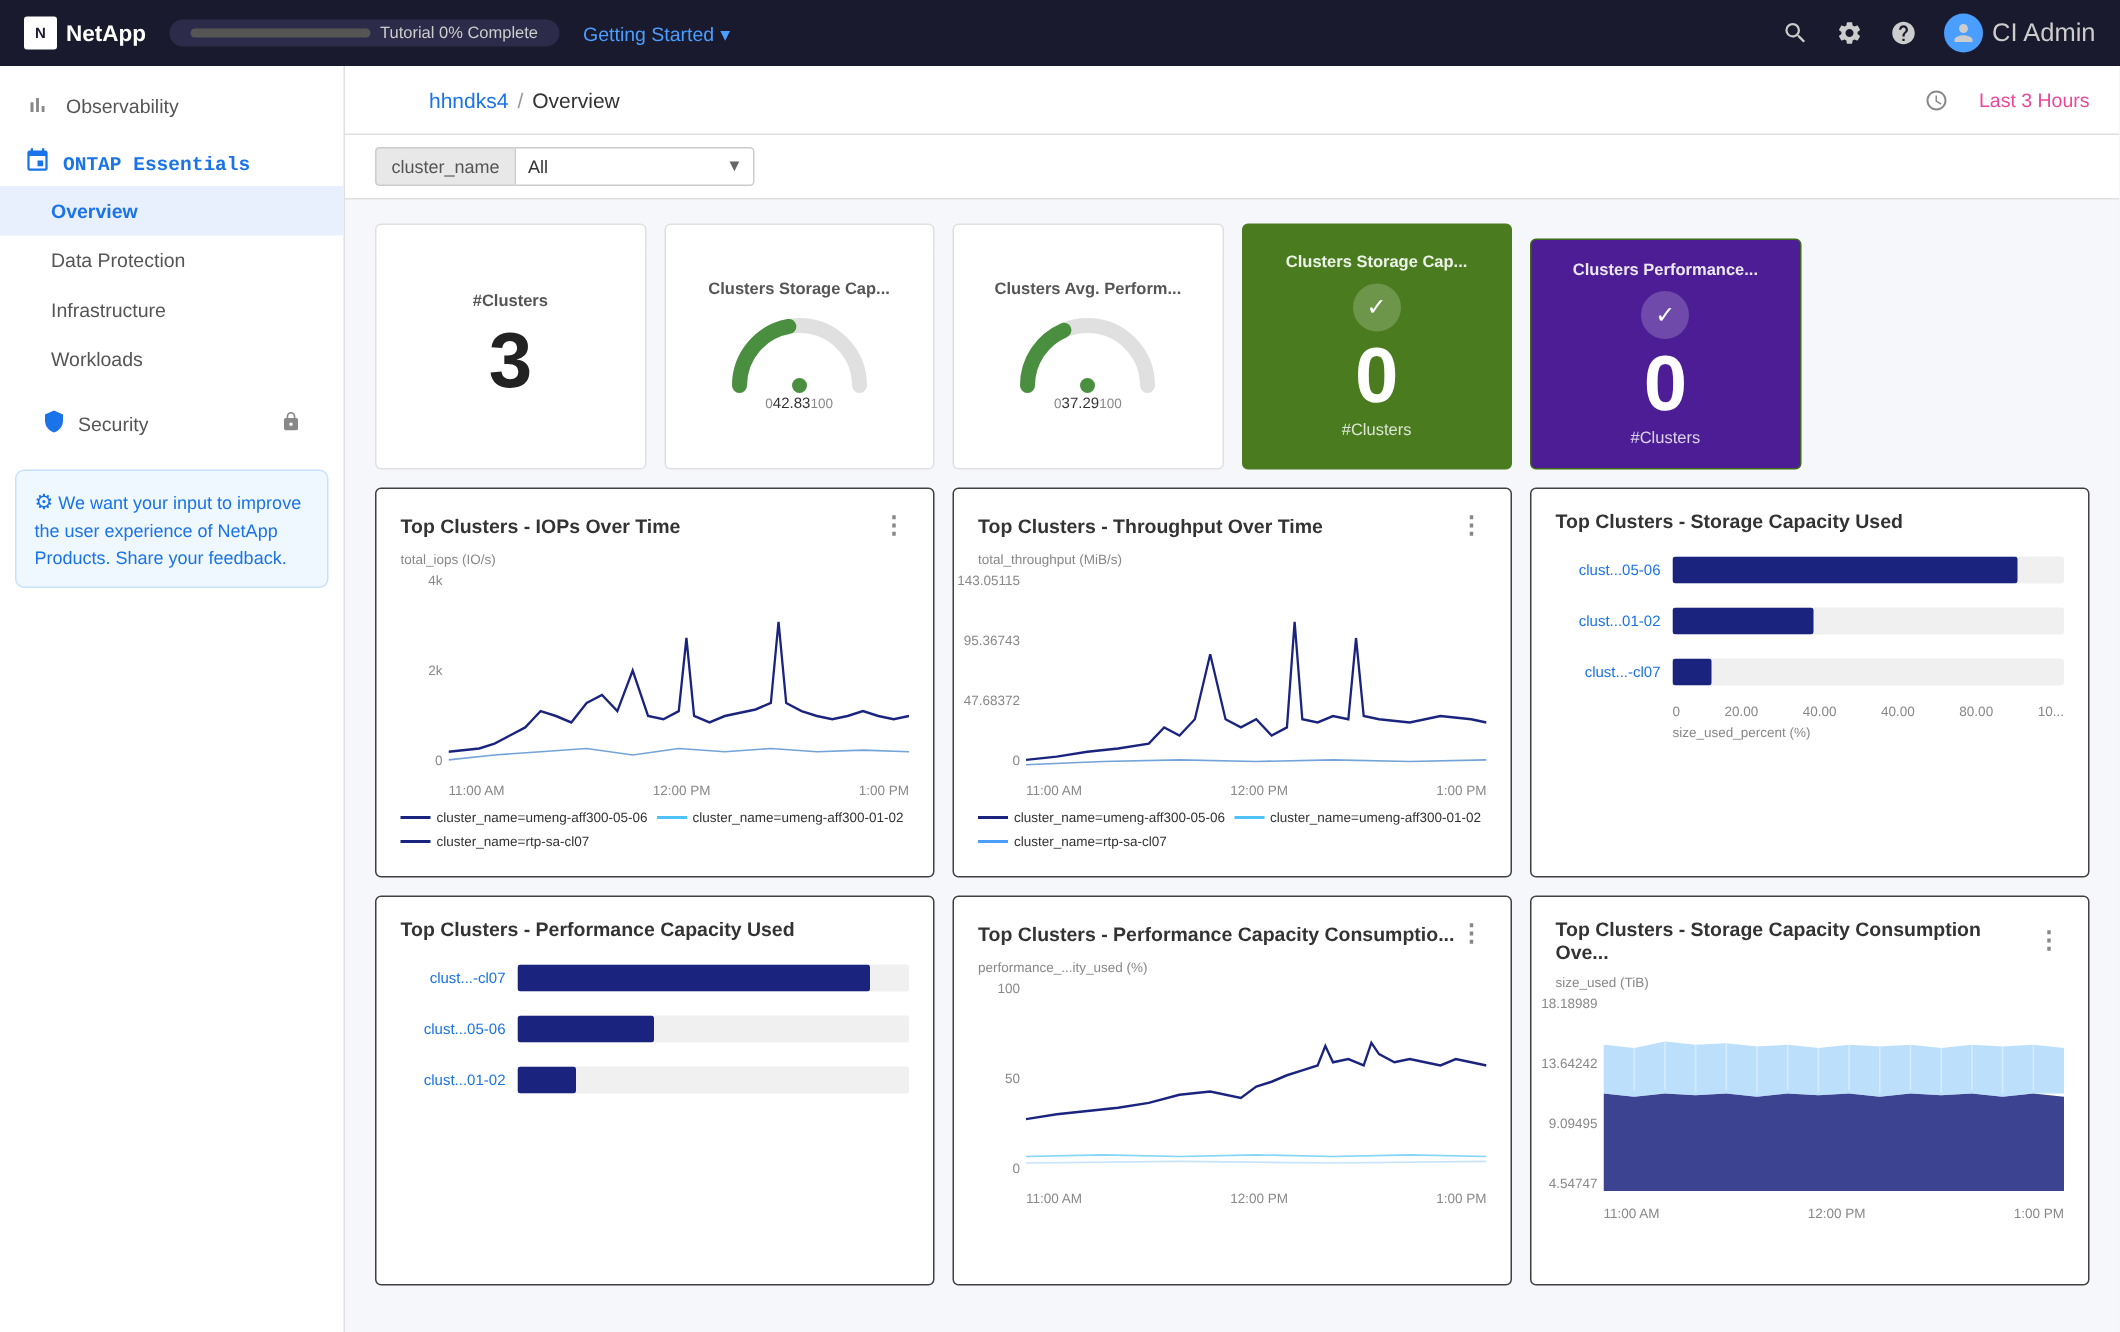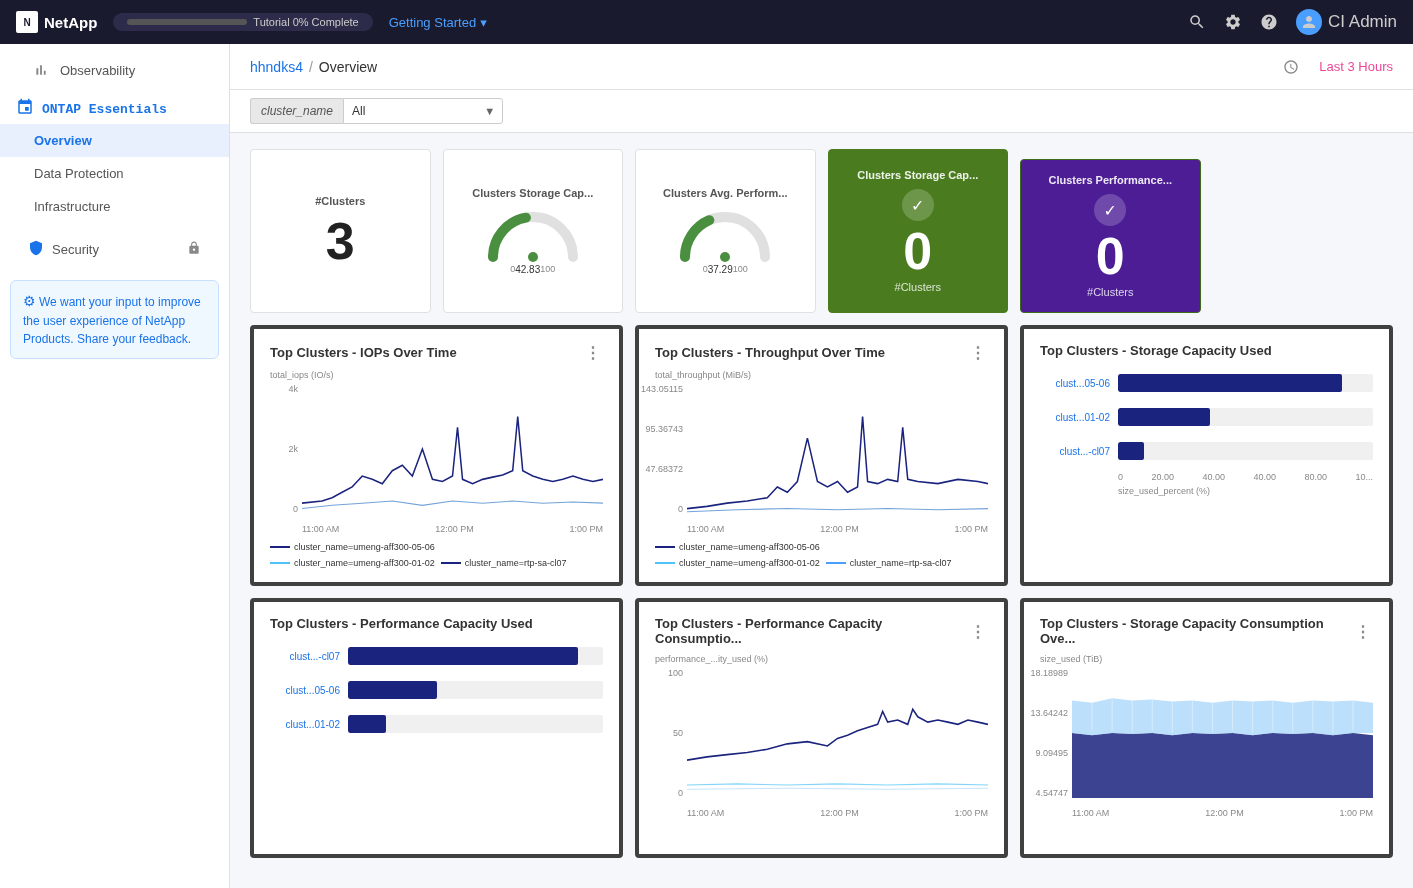--- a/index.html
+++ b/index.html
@@ -45,21 +45,21 @@
 
     
     .sidebar {
       position: fixed; top: 44px; left: 0; bottom: 0; width: 230px;
       background: white; border-right: 1px solid #e0e0e0; overflow-y: auto; z-index: 50;
     }
     .sidebar-section {
       padding: 8px 0;
     }
     .sidebar-item {
-      display: flex; align-items: center; gap: 10px; padding: 9px 32px;
+      display: flex; align-items: center; gap: 10px; padding: 9px 16px;
       cursor: pointer; color: #555; font-size: 13px;
     }
     .sidebar-item.active { background: #e8f0fe; color: #1a73e8; font-weight: 600; }
     .sidebar-item .item-icon { width: 18px; height: 18px; flex-shrink: 0; display: flex; align-items: center; justify-content: center; }
     .sidebar-item.indented { padding-left: 34px; }
     .sidebar-label { font-size: 13px; }
     .sidebar-section-header {
       display: flex; align-items: center; gap: 8px; padding: 10px 16px 4px;
       color: #1a73e8; font-size: 13px; font-weight: 600; cursor: pointer; font-family: Liberation Mono, monospace;
     }
@@ -80,35 +80,35 @@
     .main {
       margin-top: 44px; margin-left: 230px; padding: 0;
       height: calc(100vh - 44px); overflow-y: auto; background: #f5f7fa;
     }
 
     
     .page-header {
       background: white; border-bottom: 1px solid #e0e0e0; padding: 0 20px;
       height: 46px; display: flex; align-items: center; justify-content: space-between;
     }
-    .breadcrumb { display: flex; align-items: center; gap: 6px; font-size: 14px; color: #555; }
+    .breadcrumb { display: flex; align-items: center; gap: 6px; font-size: 14px; color: #555; margin-left: 36px; }
     .breadcrumb .link { color: #1a73e8; cursor: pointer; }
     .breadcrumb .sep { color: #999; }
     .breadcrumb .current { color: #333; font-weight: 500; }
     .time-filter { display: flex; align-items: center; gap: 20px; font-size: 13px; color: #ec4899; }
     .time-filter svg { width: 16px; height: 16px; }
 
     
     .filter-bar {
       background: white; border-bottom: 1px solid #e0e0e0; padding: 8px 20px;
       display: flex; align-items: center; gap: 0;
     }
     .filter-label {
       background: #e8e8e8; border: 1px solid #ccc; border-right: none;
-      padding: 5px 10px; font-size: 12px; border-radius: 3px 0 0 3px; color: #555; font-style: italic;
+      padding: 5px 10px; font-size: 12px; border-radius: 3px 0 0 3px; color: #555;
     }
     .filter-select {
       border: 1px solid #ccc; padding: 5px 24px 5px 8px; font-size: 12px;
       border-radius: 0 3px 3px 0; background: white; min-width: 160px;
       appearance: none; cursor: pointer; color: #333;
     }
     .filter-wrapper { position: relative; }
     .filter-arrow {
       position: absolute; right: 8px; top: 50%; transform: translateY(-50%);
       pointer-events: none; color: #666; font-size: 11px;
@@ -158,21 +158,21 @@
     .gauge-labels {
       display: flex; justify-content: space-between; font-size: 9px; color: #888;
       margin-top: 2px; padding: 0 2px;
     }
 
     
     .charts-row {
       display: grid; grid-template-columns: 1fr 1fr 1fr; gap: 12px; margin-bottom: 12px;
     }
     .chart-card {
-      background: white; border-radius: 4px; border: 4px solid #404040;
+      background: white; border-radius: 4px; border: 1px solid #404040;
       padding: 14px 16px; min-height: 260px;
     }
     .chart-title {
       font-size: 13px; font-weight: 600; color: #333; margin-bottom: 8px;
       display: flex; align-items: center; justify-content: space-between;
     }
     .chart-menu { color: #888; cursor: pointer; font-size: 16px; letter-spacing: 2px; }
 
     
     .line-chart-area { position: relative; height: 150px; }
@@ -277,20 +277,23 @@
 
     <div class="sidebar-item indented active">
       <span class="sidebar-label">Overview</span>
     </div>
     <div class="sidebar-item indented">
       <span class="sidebar-label">Data Protection</span>
     </div>
     <div class="sidebar-item indented">
       <span class="sidebar-label">Infrastructure</span>
     </div>
+    <div class="sidebar-item indented">
+      <span class="sidebar-label">Workloads</span>
+    </div>
   </div>
 
   <div class="security-item">
     <div class="security-left">
       <div class="item-icon">
         <svg width="16" height="16" viewBox="0 0 24 24" fill="#1a73e8">
             <path d="M12 1L3 5v6c0 5.55 3.84 10.74 9 12 5.16-1.26 9-6.45 9-12V5l-9-4z"></path>
           </svg>
       </div>
       <span>Security</span>

